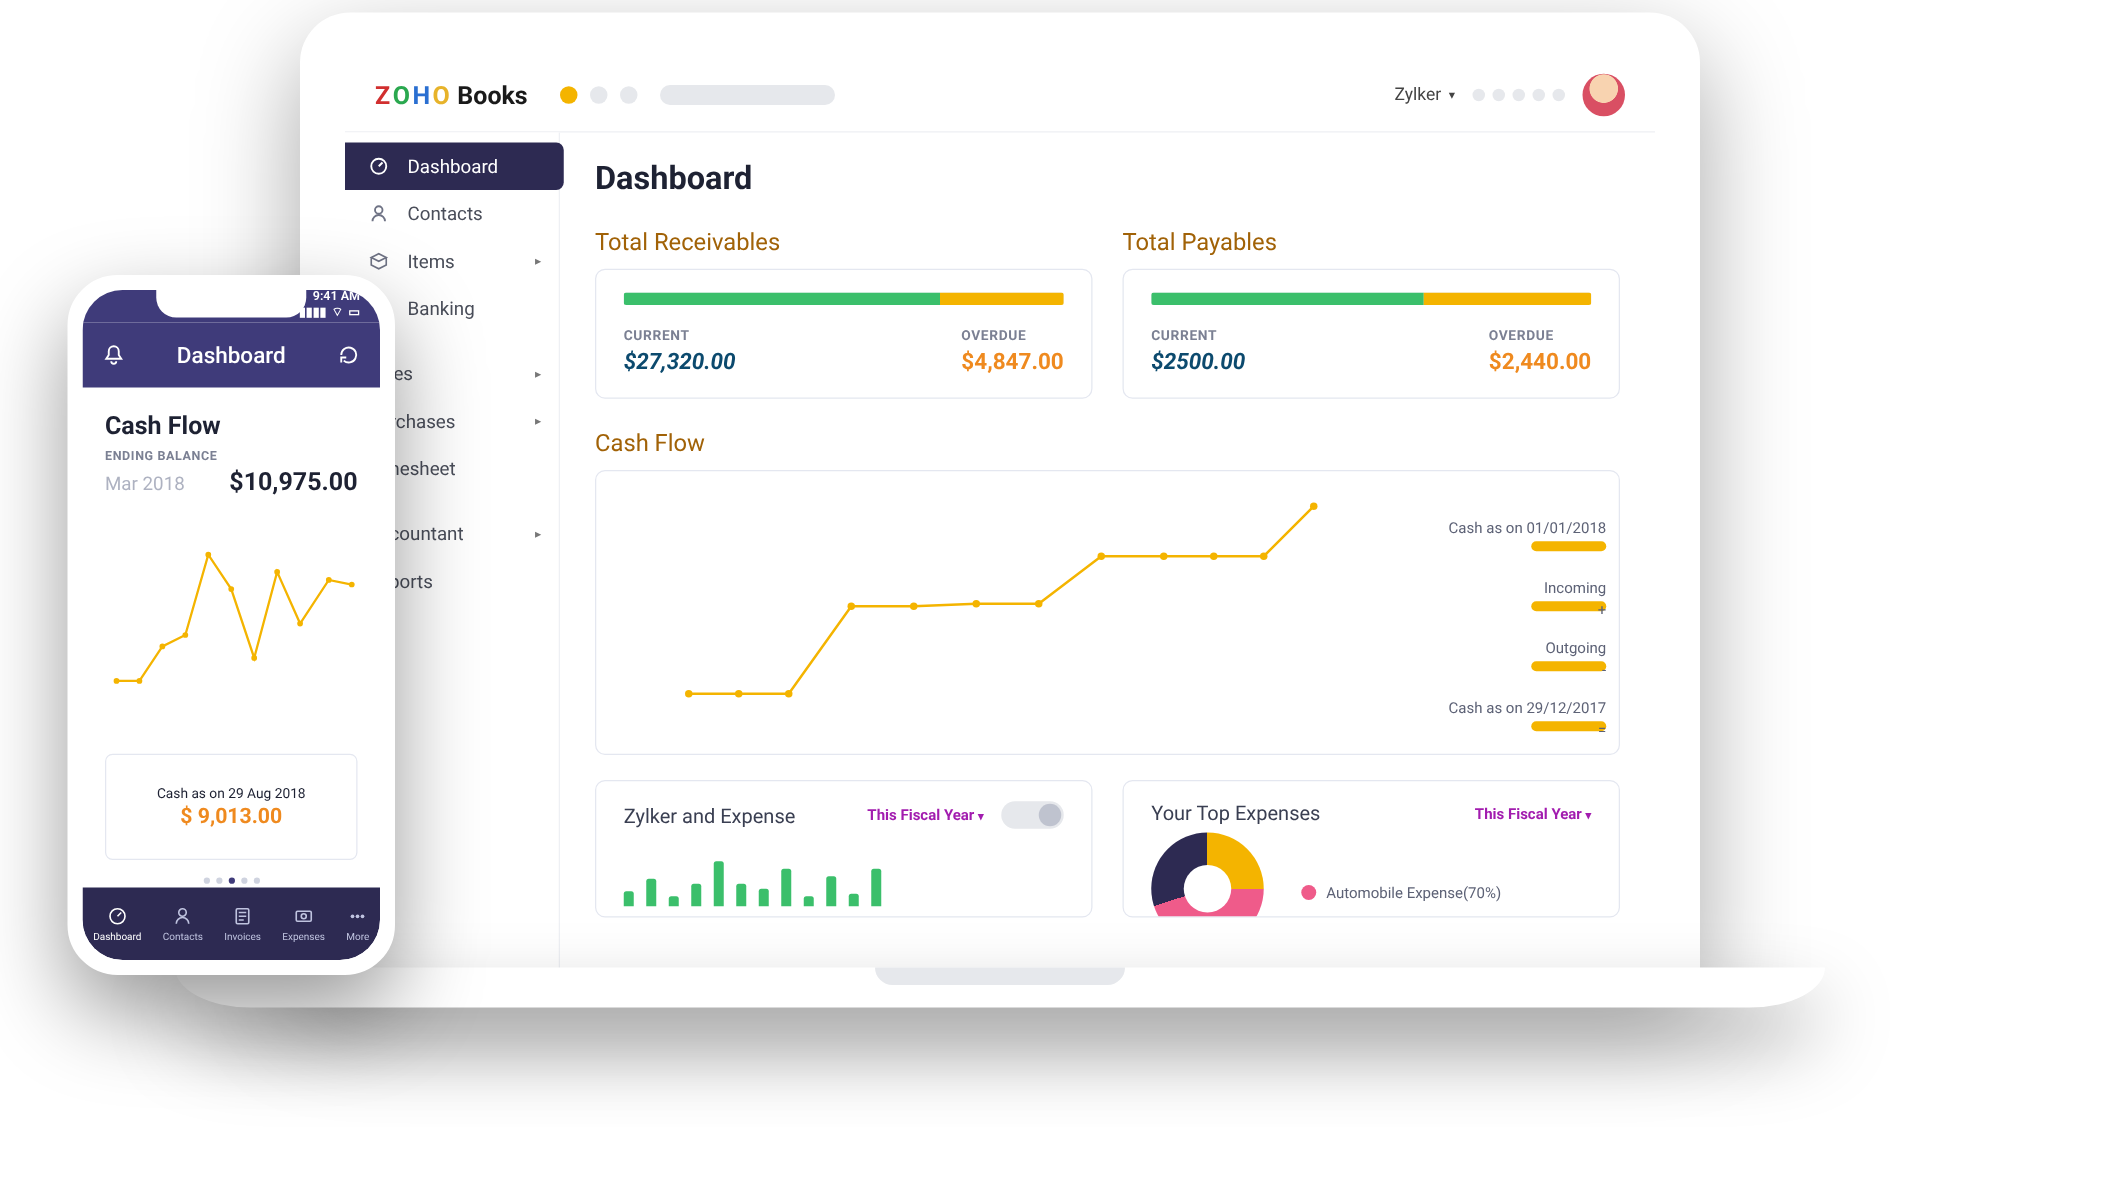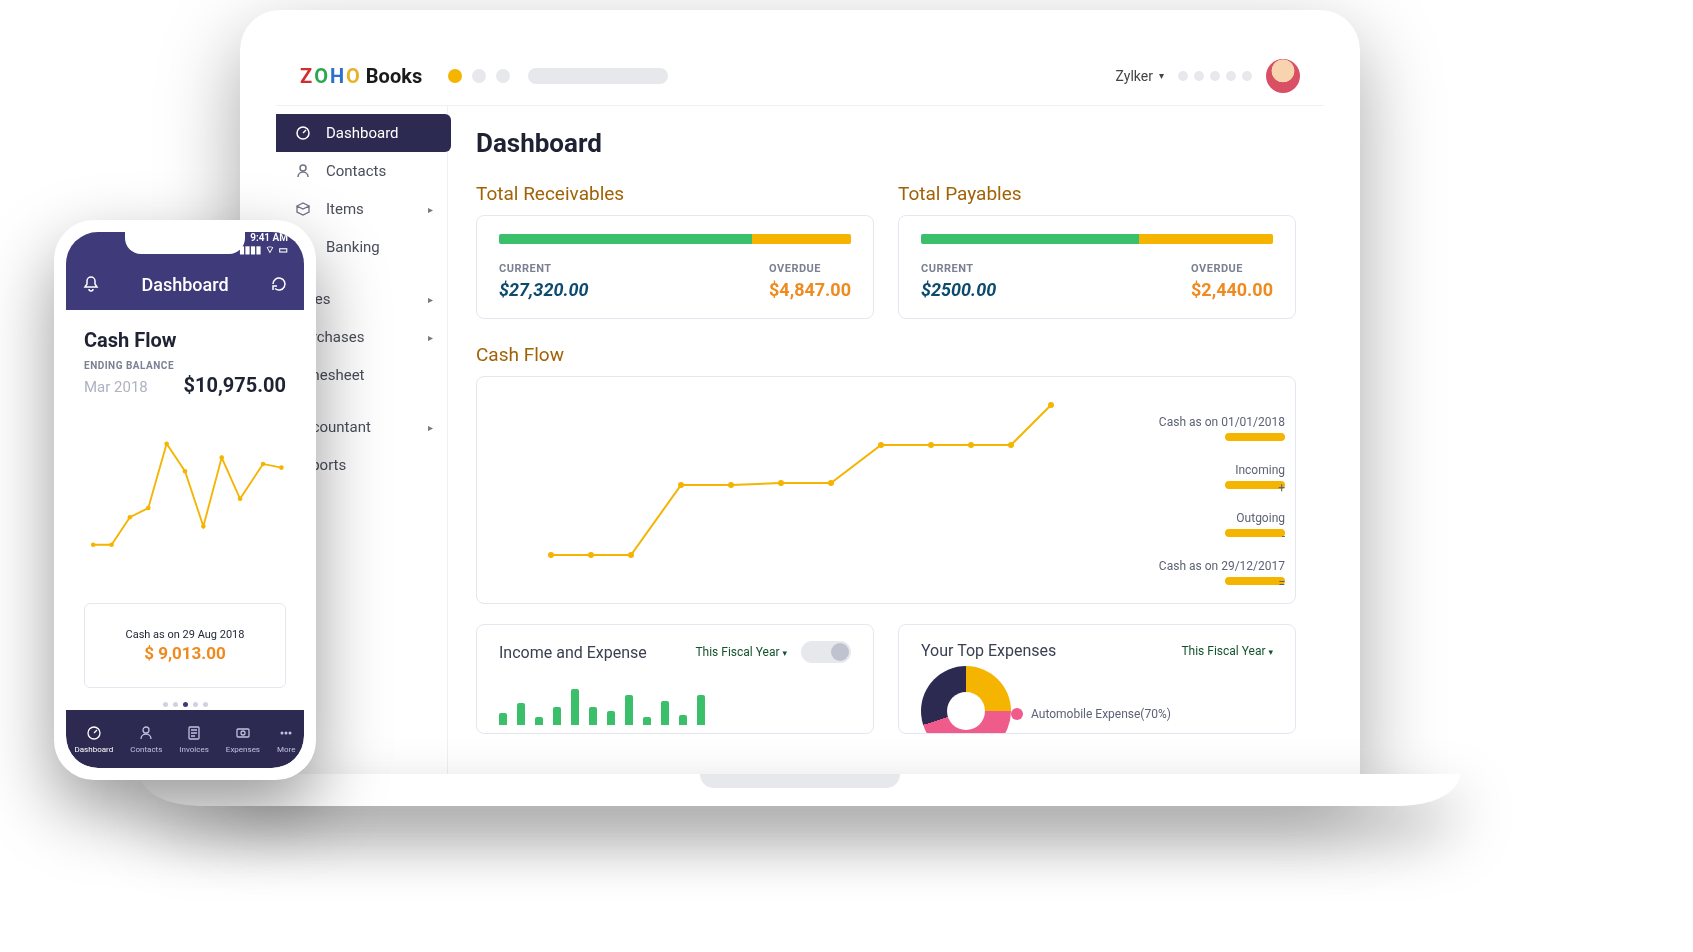--- a/index.html
+++ b/index.html
@@ -92,21 +92,21 @@
   .chart-legend { width:150px; display:flex; flex-direction:column; gap:22px; font-size:12px; color:#5d6276; text-align:right;}
   .legend-squiggle { height:8px; width:60px; background:linear-gradient(90deg,#f4b400,#f4b400); border-radius:4px; margin-left:auto; margin-top:4px; filter: blur(0.3px);}
   .legend-squiggle.plus::after{content:" +"; color:#5d6276; font-size:12px; margin-left:4px;}
   .legend-squiggle.minus::after{content:" -"; color:#5d6276; font-size:12px; margin-left:4px;}
   .legend-squiggle.eq::after{content:" ="; color:#5d6276; font-size:12px; margin-left:4px;}
 
   .mini-row { display:flex; gap:24px; margin-top:20px;}
   .mini-card { flex:1; border:1px solid #e4e7f0; border-radius:8px; padding:16px 22px; overflow:hidden; height:110px;}
   .mini-head { display:flex; justify-content:space-between; align-items:center; margin-bottom:12px;}
   .mini-title { font-size:16px; color:#3a3f52;}
-  .mini-drop { font-size:12px; color:#14532d;}
+  .mini-drop { font-size:12px; color:#a21caf;font-weight:bold;}
   .mini-drop .caret{font-size:9px;}
   .bars { display:flex; gap:10px; align-items:flex-end; height:50px;}
   .bars span { width:8px; background:#3bbf6b; border-radius:2px 2px 0 0;}
   .toggle { width:50px; height:22px; border-radius:11px; background:#e6e8ec; position:relative;}
   .toggle::after{content:""; position:absolute; right:2px; top:2px; width:18px; height:18px; border-radius:50%; background:#bfc3cf;}
 
   .pie { width:90px; height:90px; border-radius:50%;
     background: conic-gradient(#f4b400 0 25%, #ef5b8a 25% 70%, #2d2a52 70% 100%);
     position:relative; margin-top:-6px;
   }
@@ -357,21 +357,21 @@
                 <span>29/12/2017</span>
                 <div class="legend-squiggle eq"></div>
               </div>
             </div>
           </div>
         </div>
 
         <div class="mini-row">
           <div class="mini-card">
             <div class="mini-head">
-              <div class="mini-title">Income and Expense</div>
+              <div class="mini-title">Zylker and Expense</div>
               <div style="display:flex; align-items:center; gap:14px;">
                 <div class="mini-drop">
                   <span>This Fiscal Year</span> <span class="caret">▾</span>
                 </div>
                 <div class="toggle"></div>
               </div>
             </div>
             <div class="bars">
               <span style="height:12px"></span>
                 <span style="height:22px"></span>
@@ -387,21 +387,21 @@
                 <span style="height:30px"></span>
             </div>
           </div>
           <div class="mini-card">
             <div class="mini-head">
               <div class="mini-title">Your Top Expenses</div>
               <div class="mini-drop">
                 <span>This Fiscal Year</span> <span class="caret">▾</span>
               </div>
             </div>
-            <div style="display:flex; align-items:center;">
+            <div style="display:flex; gap:30px; align-items:center;">
               <div class="pie"></div>
               <div class="pie-legend">
                 <span class="pie-dot"></span>
                 <span>Automobile Expense(70%)</span>
               </div>
             </div>
           </div>
         </div>
 
       </div>

